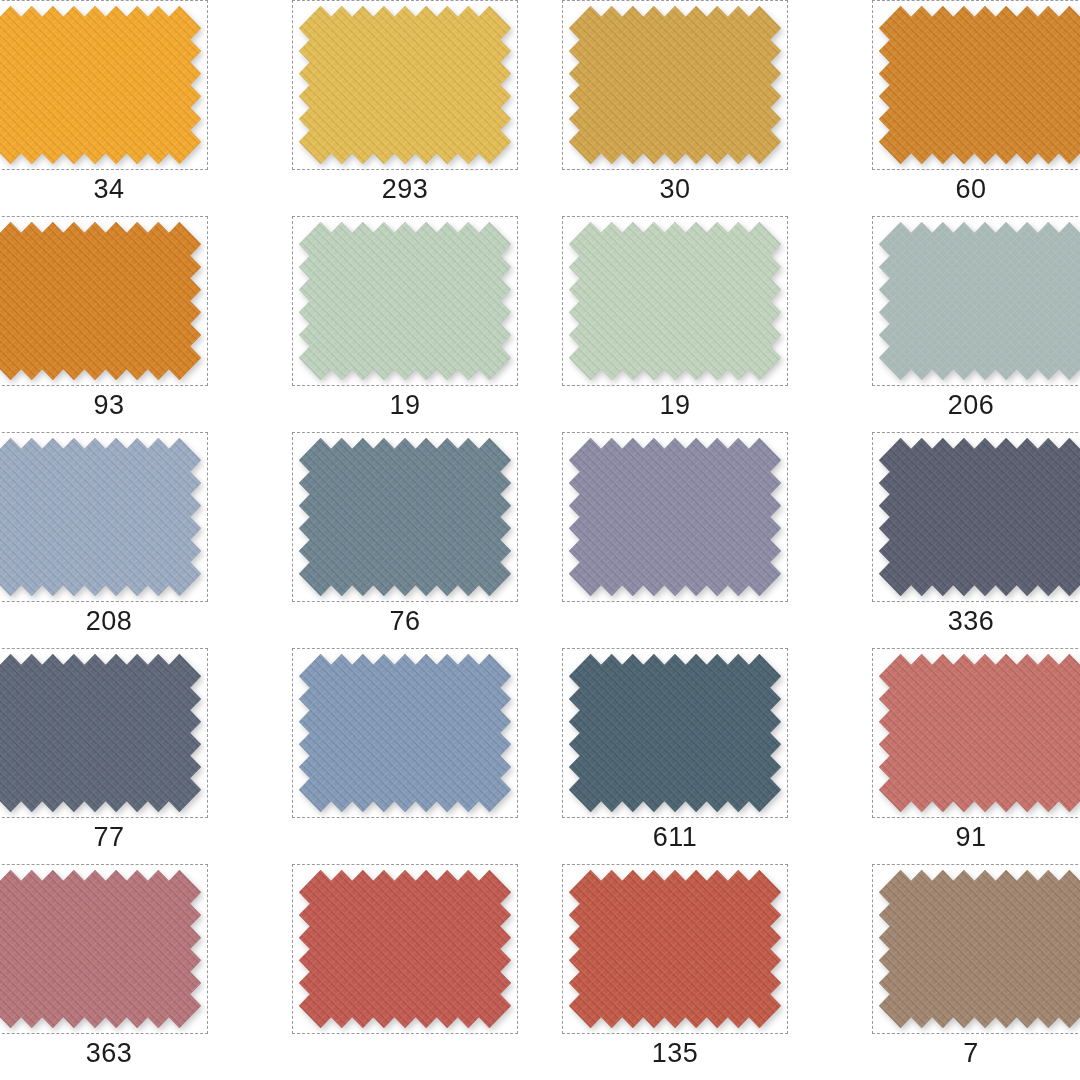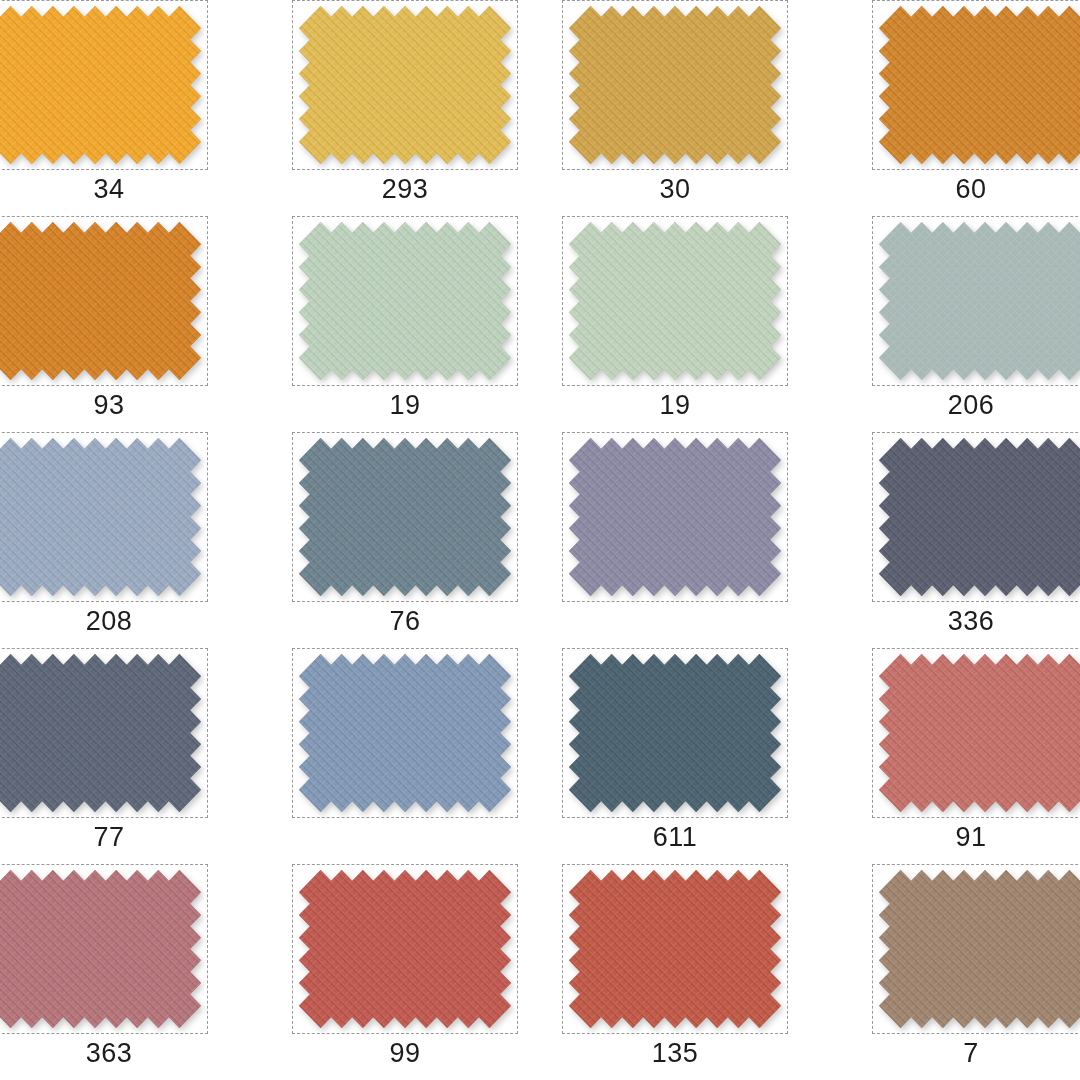--- a/index.html
+++ b/index.html
@@ -487,21 +487,20 @@
               <path d="M9 0 L0 9 M0 -2 L11 9" stroke="#CE786F" stroke-width="1.1" opacity="0.45"></path>
               <path d="M0 4.5 L9 4.5" stroke="#A6463E" stroke-width="0.5" opacity="0.25"></path>
             </pattern>
           </defs>
           <g clip-path="url(#clip17)">
             <rect x="-14" y="-14" width="240" height="186" fill="url(#pat17)"></rect>
           </g>
           <polygon points="11.0,11.0 21.6,0.0 32.1,11.0 42.7,0.0 53.2,11.0 63.8,0.0 74.3,11.0 84.9,0.0 95.4,11.0 106.0,0.0 116.6,11.0 127.1,0.0 137.7,11.0 148.2,0.0 158.8,11.0 169.3,0.0 179.9,11.0 190.4,0.0 201.0,11.0 201.0,11.0 212.0,22.3 201.0,33.7 212.0,45.0 201.0,56.3 212.0,67.7 201.0,79.0 212.0,90.3 201.0,101.7 212.0,113.0 201.0,124.3 212.0,135.7 201.0,147.0 201.0,147.0 190.4,158.0 179.9,147.0 169.3,158.0 158.8,147.0 148.2,158.0 137.7,147.0 127.1,158.0 116.6,147.0 106.0,158.0 95.4,147.0 84.9,158.0 74.3,147.0 63.8,158.0 53.2,147.0 42.7,158.0 32.1,147.0 21.6,158.0 11.0,147.0 11.0,147.0 0.0,135.7 11.0,124.3 0.0,113.0 11.0,101.7 0.0,90.3 11.0,79.0 0.0,67.7 11.0,56.3 0.0,45.0 11.0,33.7 0.0,22.3 11.0,11.0" fill="none" stroke="#A6463E" stroke-width="0.8" opacity="0.45"></polygon>
         </svg>
       </div>
-      <div class="label">99</div>
     </div>
     <div class="swatch-cell col-3">
       <div class="swatch-frame"></div>
       <div class="swatch-fabric">
         <svg class="fab-svg" viewBox="0 0 212 158" xmlns="http://www.w3.org/2000/svg">
           <defs>
             <clipPath id="clip18">
               <polygon points="11.0,11.0 21.6,0.0 32.1,11.0 42.7,0.0 53.2,11.0 63.8,0.0 74.3,11.0 84.9,0.0 95.4,11.0 106.0,0.0 116.6,11.0 127.1,0.0 137.7,11.0 148.2,0.0 158.8,11.0 169.3,0.0 179.9,11.0 190.4,0.0 201.0,11.0 201.0,11.0 212.0,22.3 201.0,33.7 212.0,45.0 201.0,56.3 212.0,67.7 201.0,79.0 212.0,90.3 201.0,101.7 212.0,113.0 201.0,124.3 212.0,135.7 201.0,147.0 201.0,147.0 190.4,158.0 179.9,147.0 169.3,158.0 158.8,147.0 148.2,158.0 137.7,147.0 127.1,158.0 116.6,147.0 106.0,158.0 95.4,147.0 84.9,158.0 74.3,147.0 63.8,158.0 53.2,147.0 42.7,158.0 32.1,147.0 21.6,158.0 11.0,147.0 11.0,147.0 0.0,135.7 11.0,124.3 0.0,113.0 11.0,101.7 0.0,90.3 11.0,79.0 0.0,67.7 11.0,56.3 0.0,45.0 11.0,33.7 0.0,22.3 11.0,11.0"></polygon>
             </clipPath>
             <pattern id="pat18" width="9" height="9" patternUnits="userSpaceOnUse">

